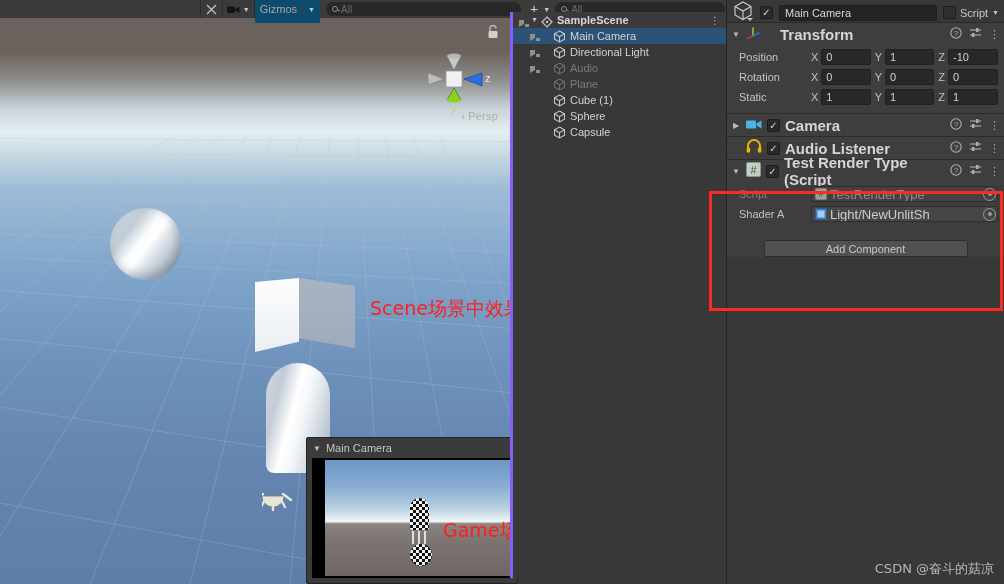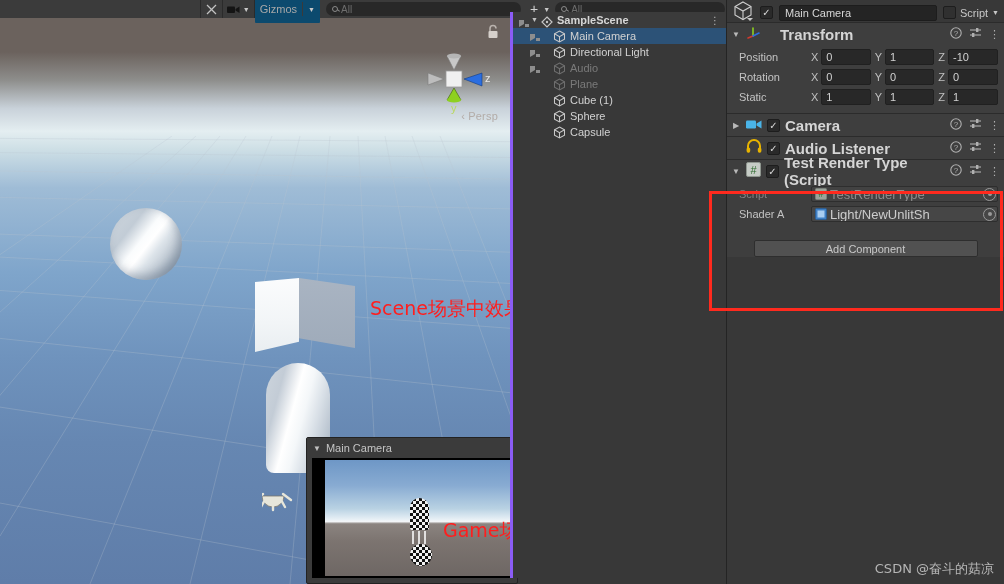--- a/index.html
+++ b/index.html
@@ -234,21 +234,21 @@
   .objfield .otext { flex: 1; font-size: 13px; color: #cdcdcd; overflow: hidden; white-space: nowrap; }
   .objfield.ro .otext { color: #8c8c8c; }
   .opick {
     width: 13px; height: 13px; border-radius: 50%; border: 1.4px solid #9a9a9a;
     flex: none; display:flex; align-items:center; justify-content:center;
   }
   .opick i { width: 4px; height: 4px; border-radius: 50%; background: #9a9a9a; display:block;}
 
   #add-comp-wrap { padding: 10px 0 0 0; background: #3e3e3e; display:flex; justify-content:center;}
   #add-comp {
-    width: 224px; height: 17px; background: #515151; border: 1px solid #2e2e2e;
+    width: 204px; height: 17px; background: #515151; border: 1px solid #2e2e2e;
     border-radius: 2px; color: #c9c9c9; font-size: 11px;
     display: flex; align-items: center; justify-content: center;
   }
   #insp-filler { background: #383838; height: 240px; }
 
   
   #redbox {
     left: 709px; top: 191px; width: 294px; height: 120px;
     border: 3px solid #ff2a1e; pointer-events: none;
   }

